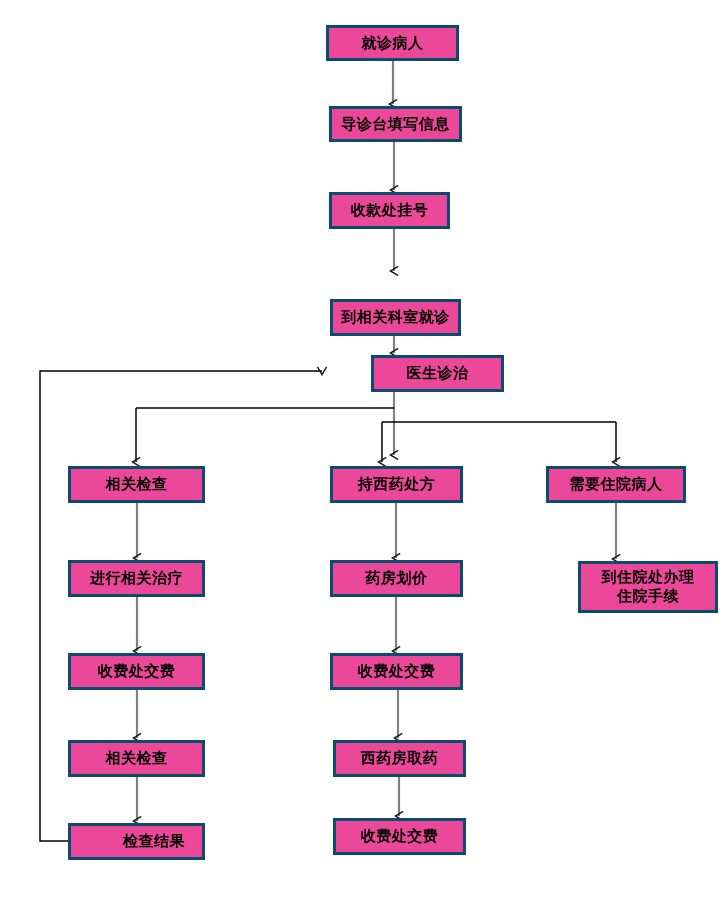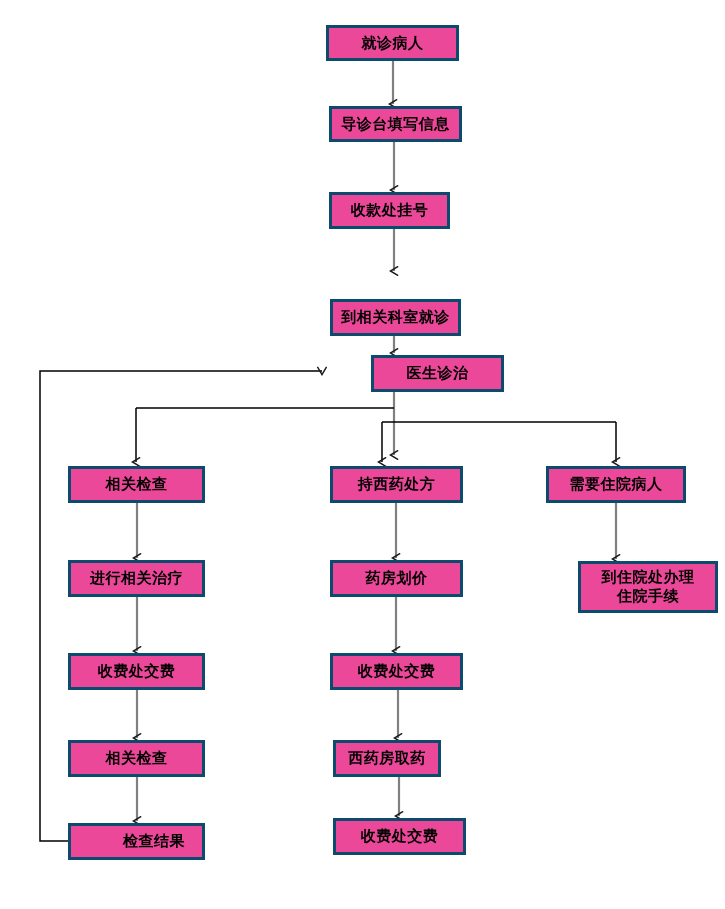--- a/index.html
+++ b/index.html
@@ -95,20 +95,20 @@
 
   <div class="node" style="left:68px;  top:466px; width:137px; height:37px;">相关检查</div>
   <div class="node" style="left:68px;  top:560px; width:137px; height:37px;">进行相关治疗</div>
   <div class="node" style="left:68px;  top:653px; width:137px; height:37px;">收费处交费</div>
   <div class="node" style="left:68px;  top:740px; width:137px; height:37px;">相关检查</div>
   <div class="node" style="left:68px;  top:823px; width:137px; height:37px;padding-left:35px;">检查结果</div>
 
   <div class="node" style="left:330px; top:466px; width:133px; height:37px;">持西药处方</div>
   <div class="node" style="left:330px; top:560px; width:133px; height:37px;">药房划价</div>
   <div class="node" style="left:330px; top:653px; width:133px; height:37px;">收费处交费</div>
-  <div class="node" style="left:333px; top:740px; width:108px; height:37px;text-align:center;">西药房取药</div>
+  <div class="node" style="left:333px; top:740px; width:133px; height:37px;text-align:center;">西药房取药</div>
   <div class="node" style="left:333px; top:818px; width:133px; height:37px;">收费处交费</div>
 
   <div class="node" style="left:546px; top:466px; width:140px; height:37px;">需要住院病人</div>
   <div class="node" style="left:546px; top:561px; width:140px; height:52px;margin-left:32px;">到住院处办理
 住院手续</div>
 
 </div>
 
 </body></html>

